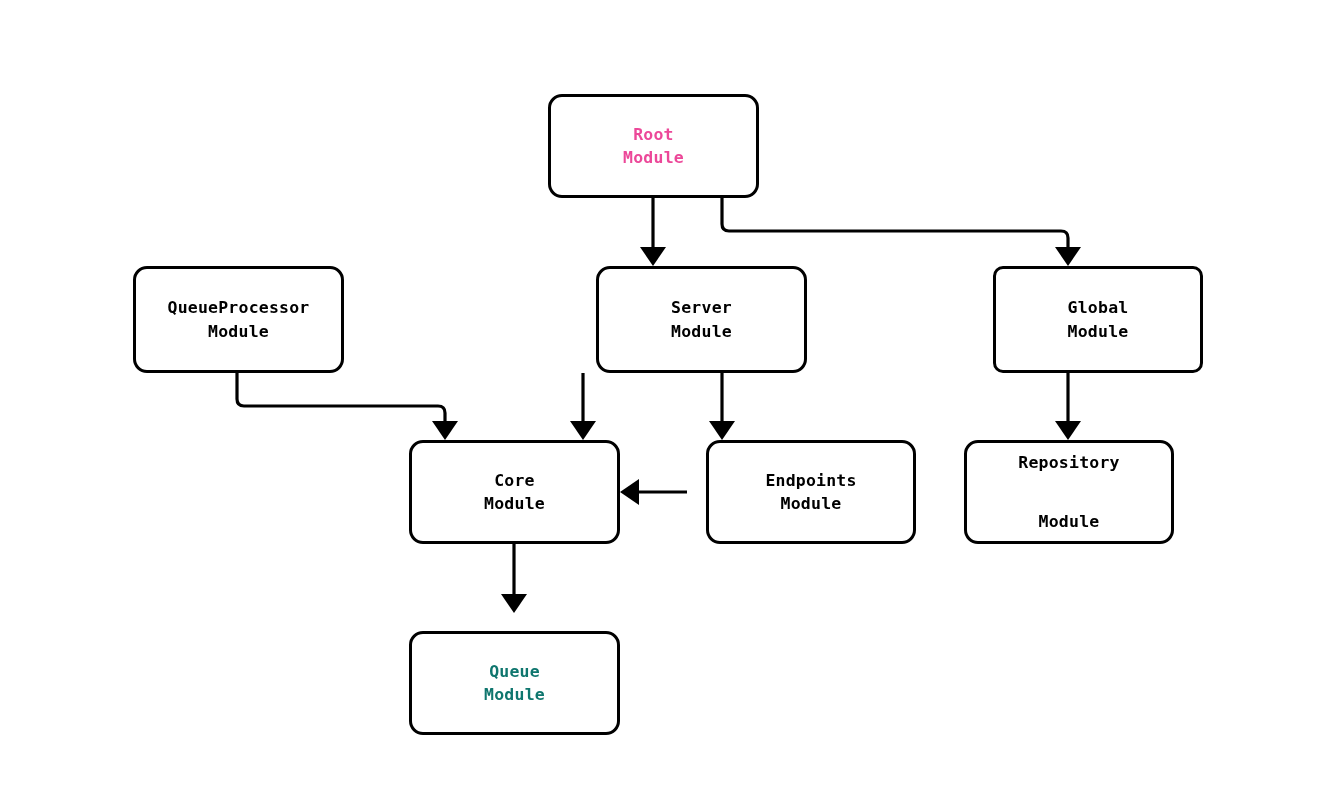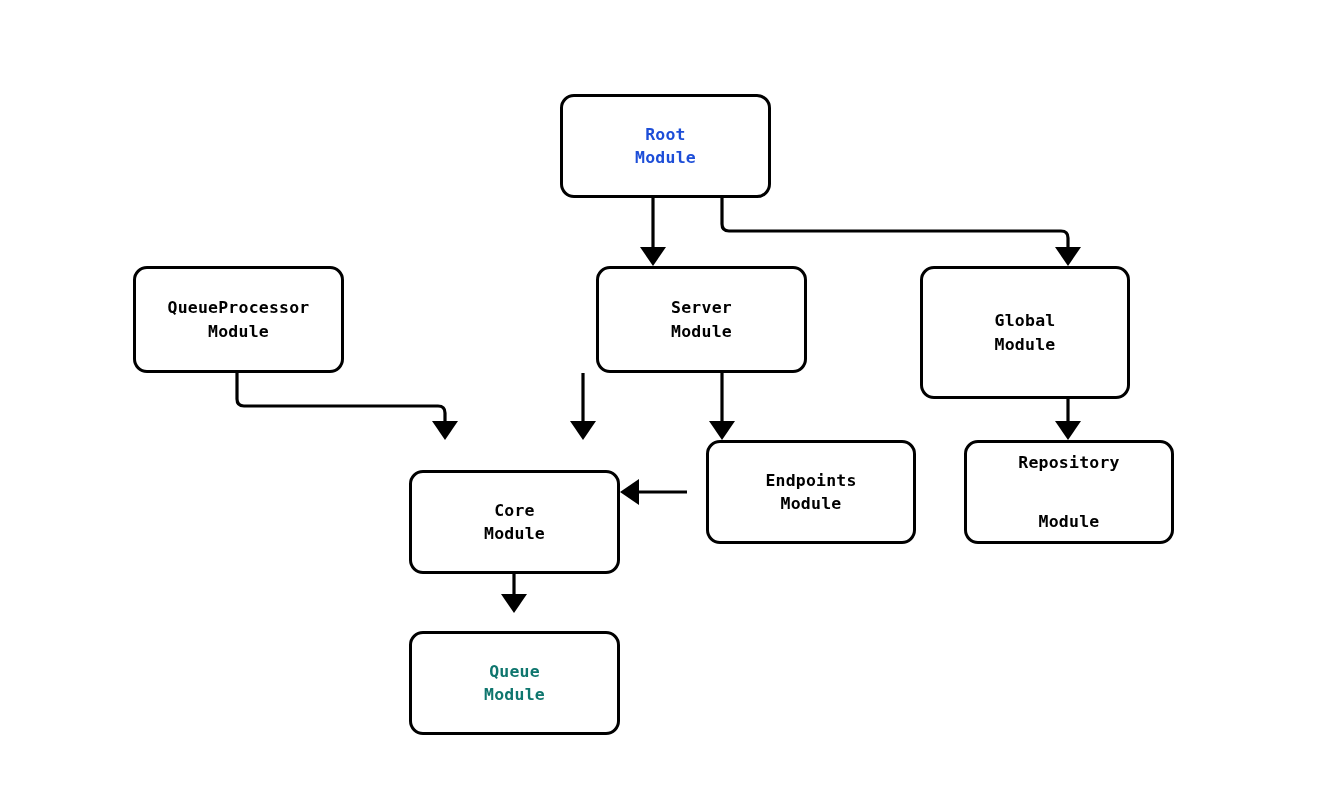--- a/index.html
+++ b/index.html
@@ -71,23 +71,23 @@
         <polygon points="432,421 458,421 445,440" fill="#000000"></polygon>
         <polygon points="570,421 596,421 583,440" fill="#000000"></polygon>
         <polygon points="709,421 735,421 722,440" fill="#000000"></polygon>
         <polygon points="639,479 639,505 620,492" fill="#000000"></polygon>
         <polygon points="1055,421 1081,421 1068,440" fill="#000000"></polygon>
         <polygon points="501,594 527,594 514,613" fill="#000000"></polygon>
       </g>
   </svg>
 
   <div id="node-layer">
-      <div class="node" style="left: 548px; top: 94px; width: 211px; height: 104px; border-color: rgb(0, 0, 0); color: #1d4ed8; margin-left: 12px;"><span class="node-line">Root</span><span class="node-line">Module</span></div>
+      <div class="node" style="left: 548px; top: 94px; width: 211px; height: 104px; border-color: rgb(0, 0, 0); color: #ec4899;"><span class="node-line">Root</span><span class="node-line">Module</span></div>
       <div class="node" style="left: 133px; top: 266px; width: 211px; height: 107px; border-color: rgb(0, 0, 0); color: rgb(0, 0, 0);"><span class="node-line">QueueProcessor</span><span class="node-line">Module</span></div>
       <div class="node" style="left: 548px; top: 266px; width: 211px; height: 107px; border-color: rgb(0, 0, 0); color: rgb(0, 0, 0); margin-left: 48px;"><span class="node-line">Server</span><span class="node-line">Module</span></div>
-      <div class="node" style="left: 920px; top: 266px; width: 210px; height: 133px; border-color: rgb(0, 0, 0); color: rgb(0, 0, 0);"><span class="node-line">Global</span><span class="node-line">Module</span></div>
-      <div class="node" style="left: 409px; top: 440px; width: 211px; height: 104px; border-color: rgb(0, 0, 0); color: rgb(0, 0, 0); margin-top: 30px;"><span class="node-line">Core</span><span class="node-line">Module</span></div>
+      <div class="node" style="left: 993px; top: 266px; width: 210px; height: 107px; border-color: rgb(0, 0, 0); color: rgb(0, 0, 0); border-radius: 10px;"><span class="node-line">Global</span><span class="node-line">Module</span></div>
+      <div class="node" style="left: 409px; top: 440px; width: 211px; height: 104px; border-color: rgb(0, 0, 0); color: rgb(0, 0, 0);"><span class="node-line">Core</span><span class="node-line">Module</span></div>
       <div class="node" style="left: 706px; top: 440px; width: 210px; height: 104px; border-color: rgb(0, 0, 0); color: rgb(0, 0, 0);"><span class="node-line">Endpoints</span><span class="node-line">Module</span></div>
       <div class="node" style="left: 964px; top: 440px; width: 210px; height: 104px; border-color: rgb(0, 0, 0); color: rgb(0, 0, 0); gap: 36px;"><span class="node-line">Repository</span><span class="node-line">Module</span></div>
       <div class="node" style="left: 409px; top: 613px; width: 211px; height: 104px; border-color: rgb(0, 0, 0); color: #0f766e; margin-top: 18px;"><span class="node-line">Queue</span><span class="node-line">Module</span></div>
     </div>
 
 </div>
 
 </body></html>

